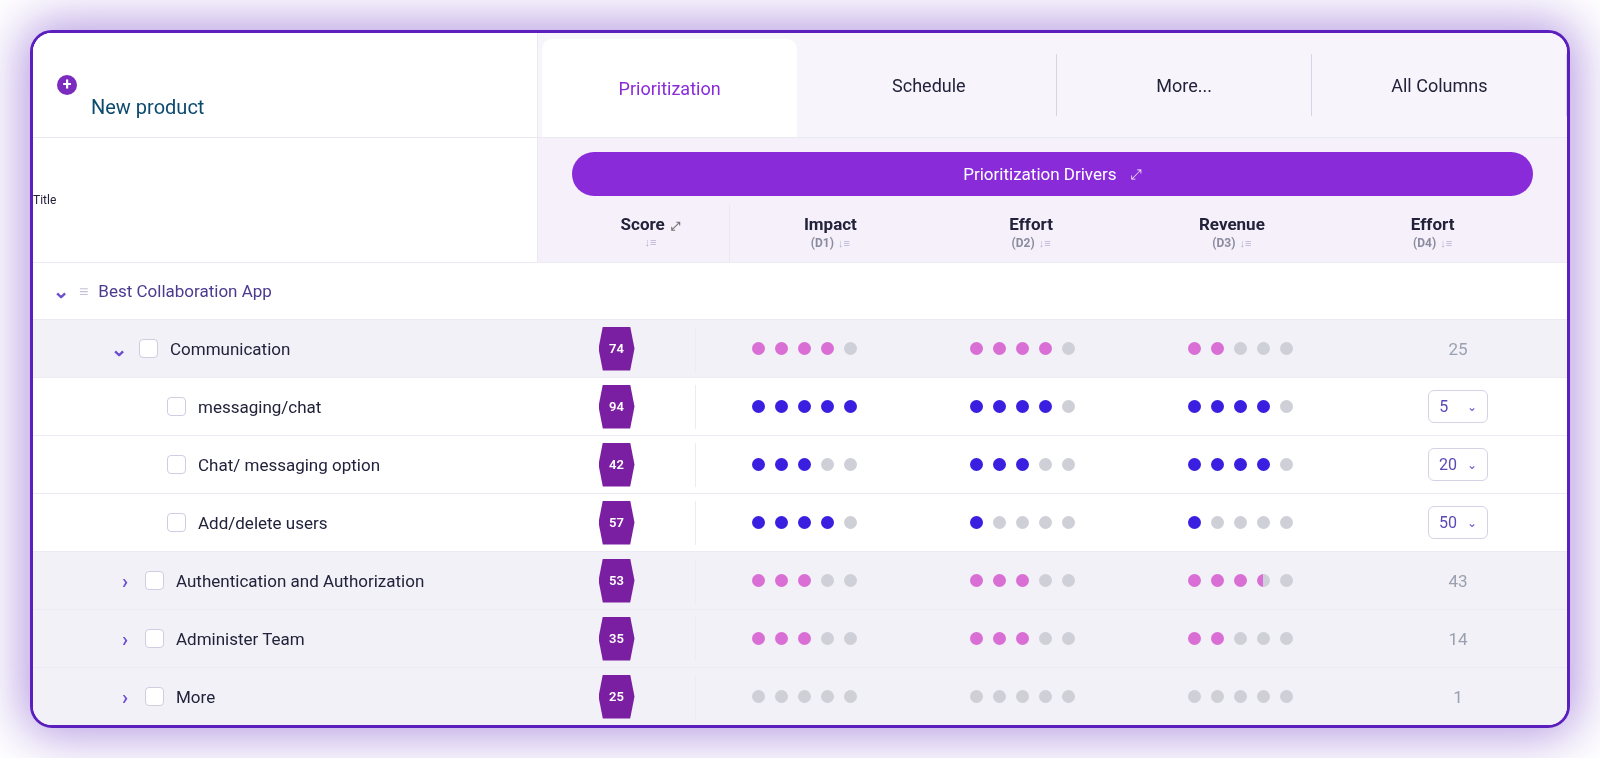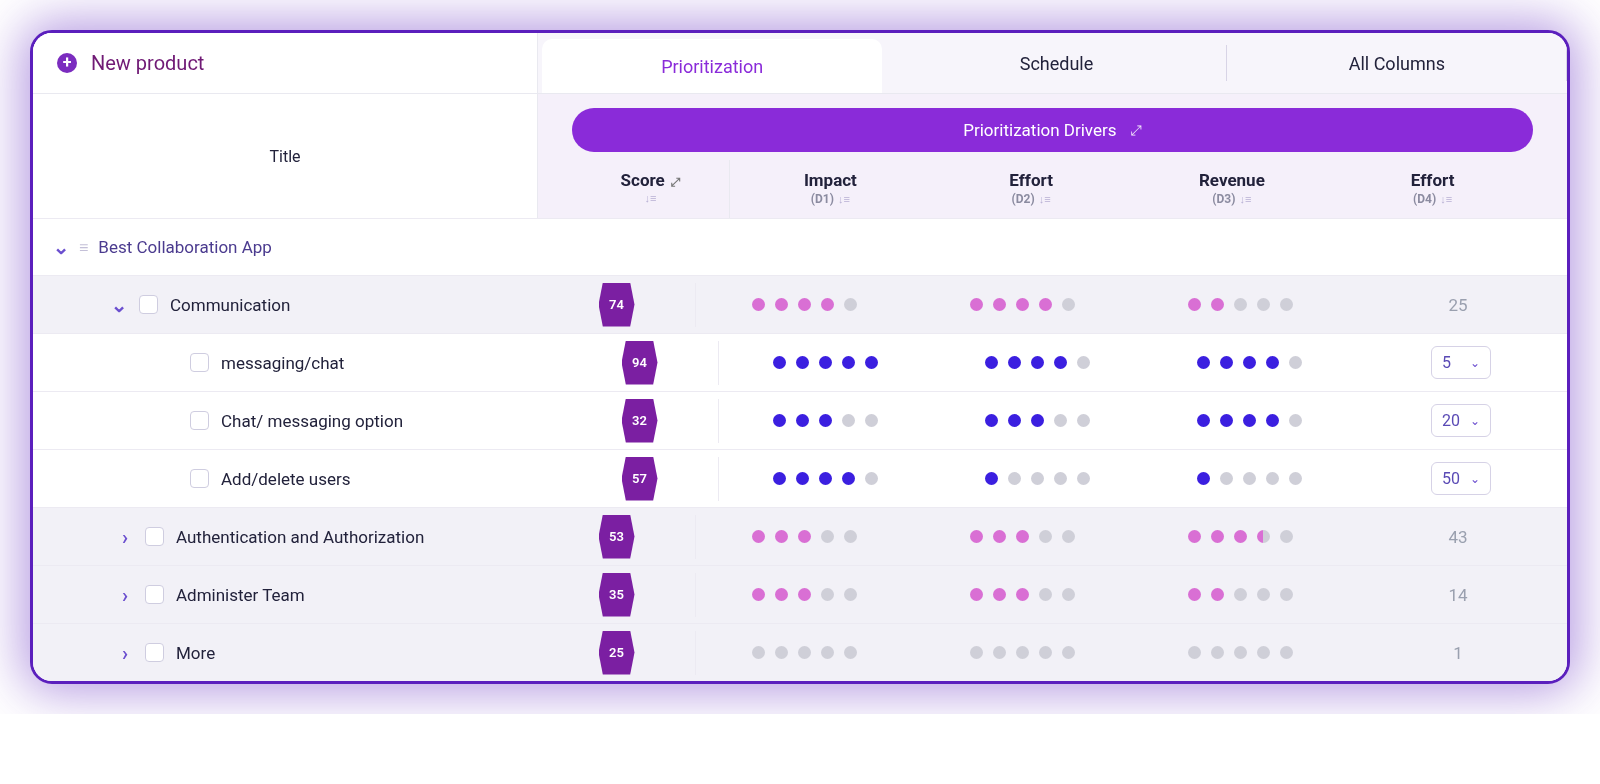--- a/index.html
+++ b/index.html
@@ -7,46 +7,46 @@
   .frame {
     width: 1540px; margin: 0 auto; background: #fff; border: 3px solid #5b1fbd;
     border-radius: 22px; box-shadow: 0 0 50px 8px rgba(91,31,189,0.45);
     overflow: hidden;
   }
   .top { display:flex; border-bottom:1px solid #e9e9f0; background:#f7f5fb; }
   .newprod { flex:0 0 505px; display:flex; align-items:center; gap:14px; padding:18px 24px; background:#fff; border-right:1px solid #e9e9f0;}
   .plus-circle {
     width:20px;height:20px;border-radius:50%;background:#7b2cbf;display:flex;align-items:center;justify-content:center;color:#fff;font-weight:700;font-size:16px;line-height:1;
   }
-  .newprod-txt { color:#701a75; font-size:20px; }
+  .newprod-txt { color:#0c4a6e; font-size:20px;margin-top:44px; }
   .tabs { flex:1; display:flex; align-items:stretch; }
   .tab { flex:1; display:flex; align-items:center; justify-content:center; font-size:18px; color:#22223b; position:relative;text-align:right;}
   .tab.active { background:#fff; color:#8a2bd9; border-top-left-radius:10px;border-top-right-radius:10px; margin:6px 4px 0 4px; }
   .tab .sep { position:absolute; right:0; top:20%; bottom:20%; width:1px; background:#d8d4e6; }
   .headrow { display:flex; background:#f5f0fa; }
-  .titlecol { flex:0 0 505px; display:flex; align-items:center; justify-content:center; font-size:16px; color:#22223b; border-right:1px solid #e9e9f0; background:#fff;}
+  .titlecol { flex:0 0 505px; display:flex; align-items:center; justify-content:flex-start; font-size:12px; color:#22223b; border-right:1px solid #e9e9f0; background:#fff;}
   .driverspanel { flex:1; padding:14px 34px 0 34px; }
   .driversbtn {
     background:#8a2bd9;color:#fff;border-radius:24px;padding:12px 0;display:flex;align-items:center;justify-content:center;gap:14px;font-size:17px;cursor:pointer;
   }
   .driversbtn .expicon { font-size:14px; opacity:.9;}
   .colheads { display:flex; margin-top:8px; }
   .ch { flex:1; text-align:center; padding:10px 0 12px 0; color:#22223b; font-size:17px; position:relative;font-weight:bold;}
   .ch .sub { font-size:12px; color:#8b8ba0; margin-top:2px; display:flex; align-items:center; justify-content:center; gap:4px;}
   .ch0 { flex:0 0 158px; border-right:1px solid #e9e9f0;}
   .sorticon { font-size:11px; color:#b8b0d4; }
   .exp2 { font-size:12px; color:#777; margin-left:6px;}
   .grouprow { display:flex; align-items:center; border-top:1px solid #eceaf2; background:#fff;}
   .grouprow .left { flex:0 0 505px; display:flex; align-items:center; gap:10px; padding:18px 20px; color:#4b3b8f; font-size:17px;}
   .grouprow .right { flex:1; }
   .row { display:flex; align-items:center; border-top:1px solid #eceaf2; min-height:58px;}
   .row.shade { background:#f2f1f7; }
   .row .left { flex:0 0 505px; display:flex; align-items:center; gap:12px; padding:0 22px; color:#22223b; font-size:17px;}
   .row .left.ind1 { padding-left:78px;}
-  .row .left.ind2 { padding-left:134px;margin-left:23px;}
+  .row .left.ind2 { padding-left:134px;}
   .row .left.ind0b { padding-left:84px;}
   .chev { color:#6b4fcf; font-size:14px; width:16px; display:inline-flex; justify-content:center;}
   .chev.right::before{content:"›"; font-size:20px; line-height:1; font-weight:600;}
   .chev.down::before{content:"⌄"; font-size:20px; line-height:.4; font-weight:600;}
   .listicon { color:#c4c0d8; font-size:16px; }
   .chk { width:19px;height:19px;border:1.5px solid #cfcde0;border-radius:4px;background:#fff; flex-shrink:0;}
   .scorecell { flex:0 0 158px; display:flex; align-items:center; justify-content:center; border-right:1px solid #eceaf2;}
   .hex {
      width:36px;height:44px;display:flex;align-items:center;justify-content:center;color:#fff;font-size:13px;font-weight:600;
      background:#7b1fa2;
@@ -75,20 +75,24 @@
     </div>
     <div class="tabs">
       <div class="tab active">
           <span>Prioritization</span>
         </div>
       <div class="tab">
           <span>Schedule</span>
           <span class="sep"></span>
         </div>
       <div class="tab">
+          <span>More...</span>
+          <span class="sep"></span>
+        </div>
+      <div class="tab">
           <span>All Columns</span>
           <span class="sep"></span>
         </div>
     </div>
   </div>
 
   <div class="headrow">
     <div class="titlecol">
       <span>Title</span>
     </div>
@@ -220,21 +224,21 @@
         </div>
     </div>
   </div>
 
   <div class="row">
     <div class="left ind2">
       <span class="chk"></span>
       <span>Chat/ messaging option</span>
     </div>
     <div class="scorecell">
-        <span class="hex">32</span>
+        <span class="hex">42</span>
       </div>
     <div class="cells">
       <div class="cell">
           <span class="dot dp-blue"></span>
           <span class="dot dp-blue"></span>
           <span class="dot dp-blue"></span>
           <span class="dot dp-grey"></span>
           <span class="dot dp-grey"></span>
         </div>
       <div class="cell">

